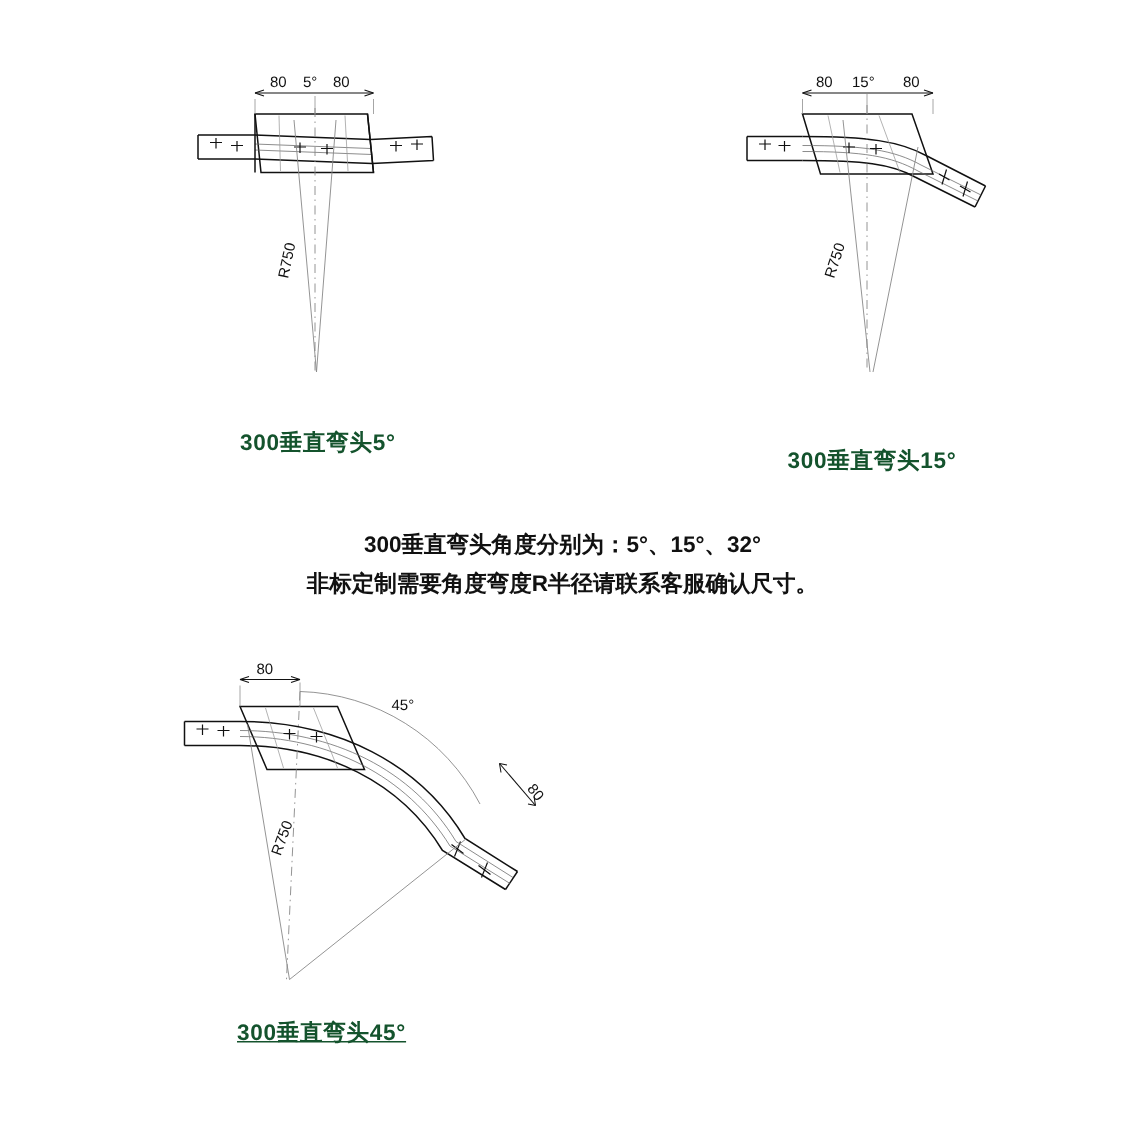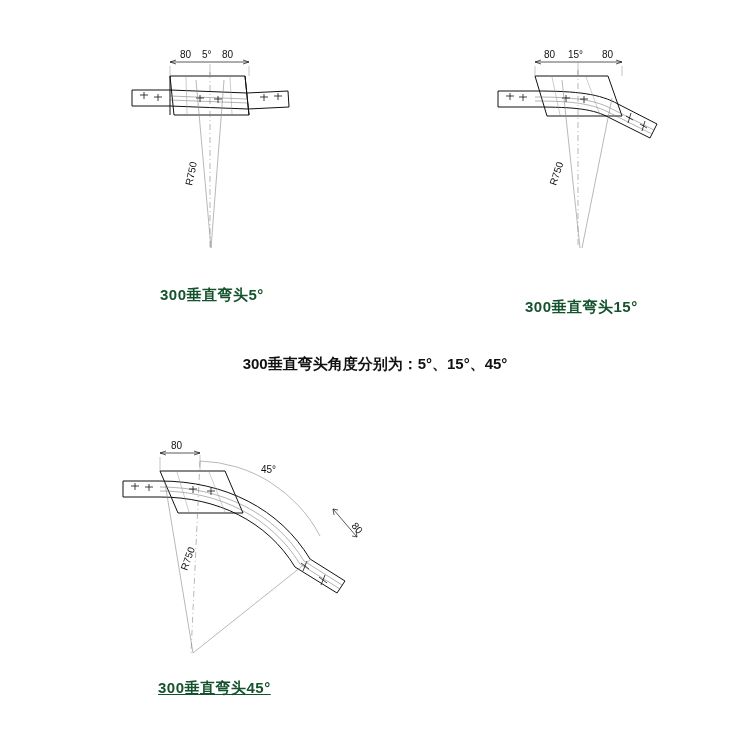--- a/index.html
+++ b/index.html
@@ -155,21 +155,22 @@
       <g stroke="#888" stroke-width="0.6">
         <path d="M72,44 L90,212"></path>
         <path d="M122,62 L92,212"></path>
       </g>
       <text class="r-text" transform="translate(66,150) rotate(-72)">R750</text>
     </svg>
   </div>
   <div class="fig-caption" style="left:525px; top:282px;">300垂直弯头15°</div>
 
   <div class="note-block" style="top:335px;">
-    <span class="note-line">300垂直弯头角度分别为：5°、15°、45°</span>
+    <span class="note-line">300垂直弯头角度分别为：5°、15°、32°</span>
+    <span class="note-line">非标定制需要角度弯度R半径请联系客服确认尺寸。</span>
   </div>
 
   <div class="fig" style="left:105px; top:415px; width:320px; height:245px;">
     <svg width="320" height="245" viewBox="0 0 320 245">
       <g stroke="#111" fill="none" stroke-width="1">
 
         <path d="M55,40 L120,40 L138,82 L73,82 Z"></path>
 
         <path d="M18,50 L55,50 M18,66 L55,66 M18,50 L18,66"></path>
 

